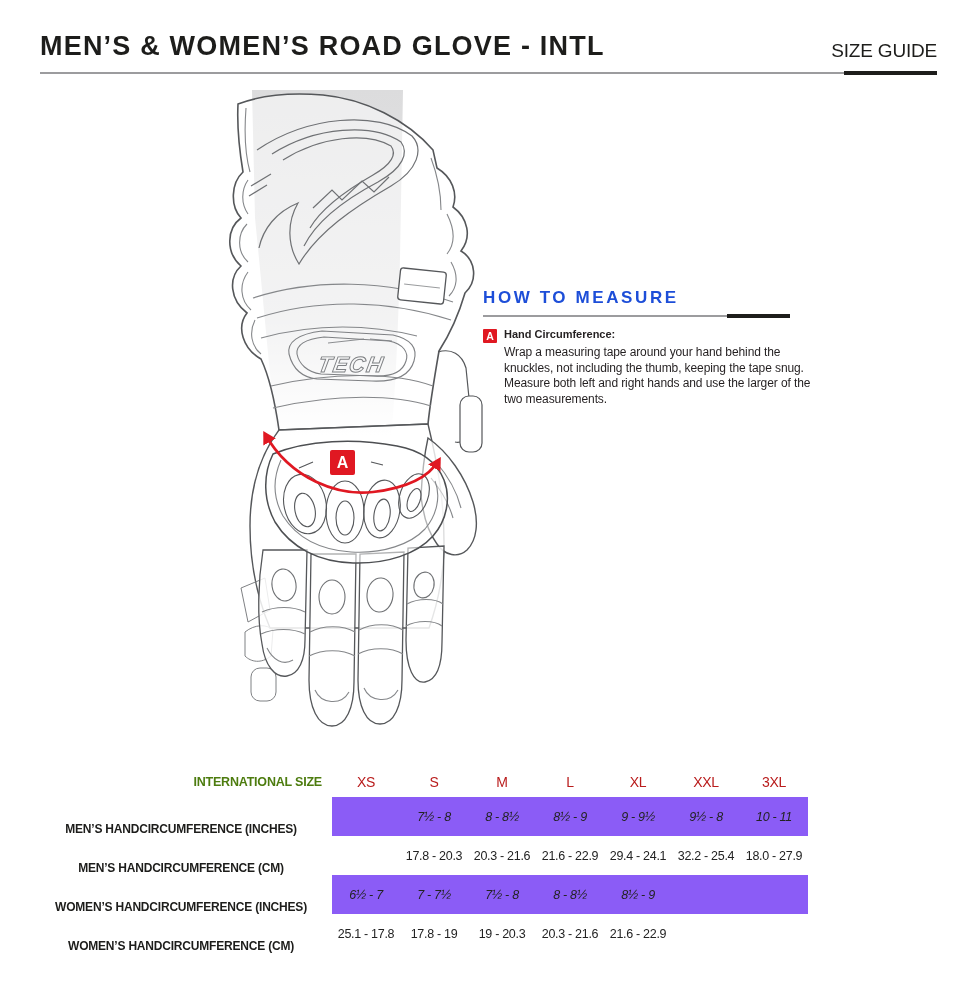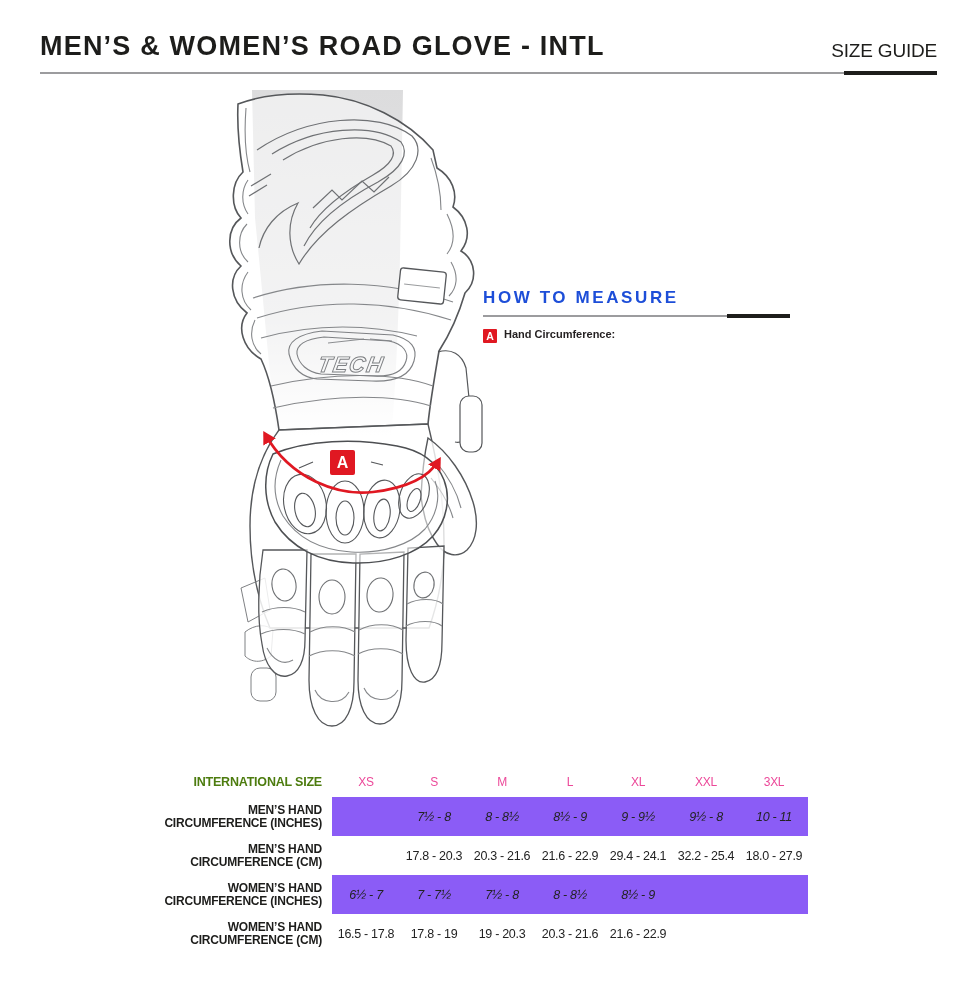--- a/index.html
+++ b/index.html
@@ -25,22 +25,22 @@
   
   .glove-svg{left:215px;top:88px;width:280px;height:660px;}
   .marker-lg{left:330px;top:450px;width:25px;height:25px;background:#e01822;color:#fff;
              font-size:16px;font-weight:bold;display:flex;align-items:center;justify-content:center;border-radius:2px;}
 
   
   .size-table{left:40px;top:766px;}
   .t-row{display:grid;grid-template-columns:292px repeat(7,68px);height:39px;}
   .t-row.head{height:31px;}
   .cell{display:flex;align-items:center;justify-content:center;font-size:12.5px;letter-spacing:-0.3px;color:#232323;}
-  .cell.col-head{font-size:12px;color:#ec4899;}
-  .cell.lbl{flex-direction:column;align-items:flex-end;justify-content:center;padding-right:10px;
+  .cell.col-head{font-size:14px;color:#b91c1c;}
+  .cell.lbl{flex-direction:row;align-items:flex-end;justify-content:center;padding-right:10px;
             font-weight:bold;font-size:12px;line-height:13px;text-align:right;letter-spacing:-0.2px;color:#1d1d1b;}
   .cell.lbl-head{justify-content:flex-end;padding-right:10px;font-weight:bold;font-size:12.5px;
             display:flex;align-items:center;letter-spacing:-0.2px;color:#4d7c0f;}
   .shaded{background:#8b5cf6;font-style:italic;}
   svg .ln{fill:none;stroke:#85878a;stroke-width:1.1;}
 </style>
 </head>
 <body>
 
 <div class="page">
@@ -154,20 +154,21 @@
     <path d="M50,346 C76,392 124,408 158,404 C192,400 214,389 224,372" fill="none" stroke="#e01822" stroke-width="2.6" marker-start="url(#arrowR)" marker-end="url(#arrowR)"></path>
   </svg>
 
   <div class="abs marker-lg">A</div>
 
   <div class="abs htm-heading">HOW TO MEASURE</div>
   <div class="abs htm-rule"></div>
   <div class="abs htm-rule-black"></div>
   <div class="abs marker-sm">A</div>
   <div class="abs item-title">Hand Circumference:</div>
+  <div class="abs item-body">Wrap a measuring tape around your hand behind the knuckles, not including the thumb, keeping the tape snug. Measure both left and right hands and use the larger of the two measurements.</div>
 
   <div class="abs size-table">
     <div class="t-row head">
       <div class="cell lbl-head">INTERNATIONAL SIZE</div>
       <div class="cell col-head">XS</div>
       <div class="cell col-head">S</div>
       <div class="cell col-head">M</div>
       <div class="cell col-head">L</div>
       <div class="cell col-head">XL</div>
       <div class="cell col-head">XXL</div>
@@ -214,21 +215,21 @@
       <div class="cell shaded">8½ - 9</div>
       <div class="cell shaded"></div>
       <div class="cell shaded"></div>
     </div>
 
     <div class="t-row">
       <div class="cell lbl">
         <span>WOMEN’S HAND</span>
         <span>CIRCUMFERENCE (CM)</span>
       </div>
-      <div class="cell">16.5 - 17.8</div>
+      <div class="cell">25.1 - 17.8</div>
       <div class="cell">17.8 - 19</div>
       <div class="cell">19 - 20.3</div>
       <div class="cell">20.3 - 21.6</div>
       <div class="cell">21.6 - 22.9</div>
       <div class="cell"></div>
       <div class="cell"></div>
     </div>
   </div>
 
 </div>

